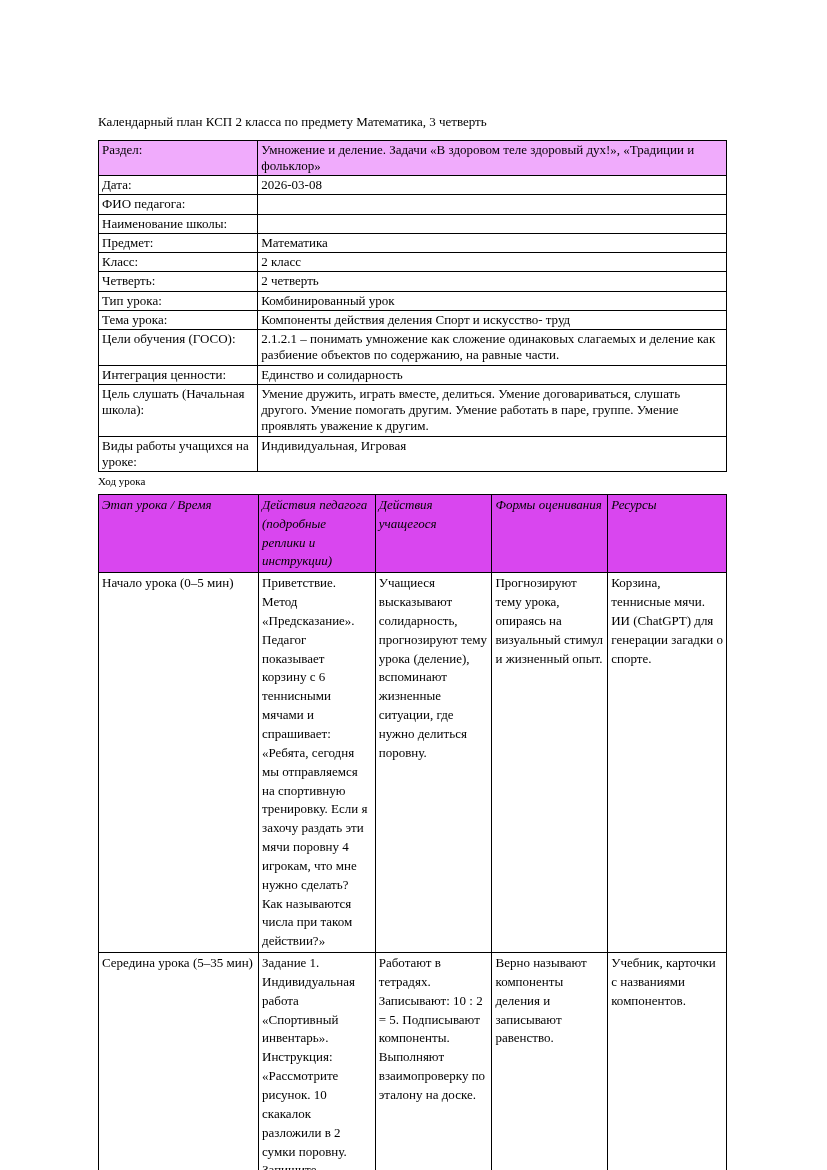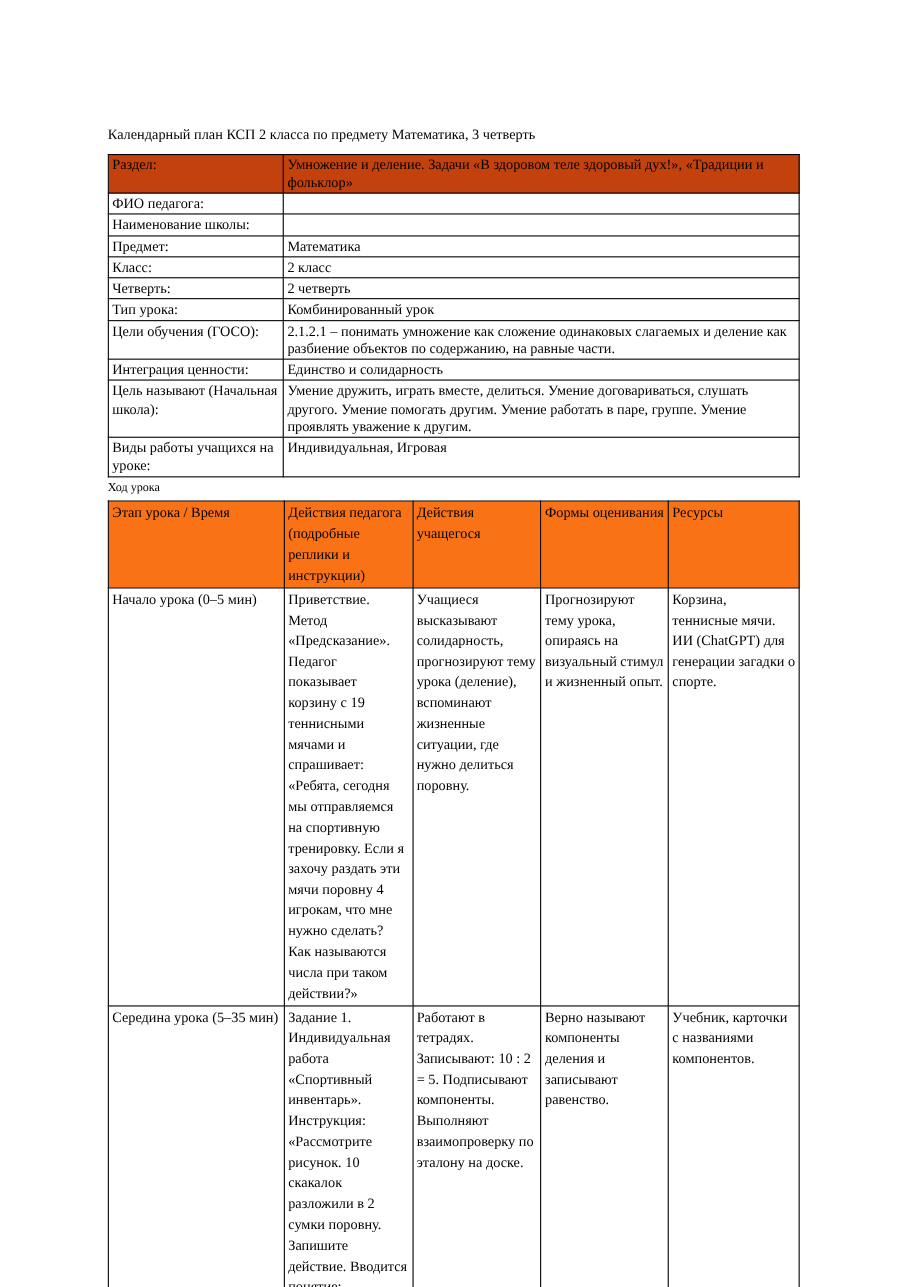--- a/index.html
+++ b/index.html
@@ -39,48 +39,52 @@
     padding: 1px 3px;
     font-weight: normal;
     text-align: left;
     word-wrap: break-word;
   }
   .info-table td {
     line-height: 1.25;
   }
   .info-table .col-label { width: 152px; }
   .info-table .col-value { width: 461px; }
-  .info-table tr.shaded td { background: #c2410c; }
+  .info-table tr.shaded td { background: #f0abfc; }
   .section-label {
     font-size: 11px;
     line-height: 1.25;
     margin: 3px 0 5px 0;
   }
   .lesson-table td, .lesson-table th {
     line-height: 1.45;
   }
-  .lesson-table thead th { background: #f97316; }
+  .lesson-table thead th { background: #d946ef; font-style: italic; }
   .lesson-table .col-stage    { width: 152px; }
   .lesson-table .col-teacher  { width: 109px; }
   .lesson-table .col-student  { width: 109px; }
   .lesson-table .col-assess   { width: 108px; }
   .lesson-table .col-resource { width: 111px; }
 </style>
 </head>
 <body>
 
 <div class="page">
 
   <p class="doc-title">Календарный план КСП 2 класса по предмету Математика, 3 четверть</p>
 
   <table class="info-table">
     <tbody>
       <tr class="shaded">
         <td class="col-label">Раздел:</td>
         <td class="col-value">Умножение и деление. Задачи «В здоровом теле здоровый дух!», «Традиции и фольклор»</td>
+      </tr>
+      <tr>
+        <td class="col-label">Дата:</td>
+        <td class="col-value">2026-03-08</td>
       </tr>
       <tr>
         <td class="col-label">ФИО педагога:</td>
         <td class="col-value"></td>
       </tr>
       <tr>
         <td class="col-label">Наименование школы:</td>
         <td class="col-value"></td>
       </tr>
       <tr>
@@ -93,29 +97,33 @@
       </tr>
       <tr>
         <td class="col-label">Четверть:</td>
         <td class="col-value">2 четверть</td>
       </tr>
       <tr>
         <td class="col-label">Тип урока:</td>
         <td class="col-value">Комбинированный урок</td>
       </tr>
       <tr>
+        <td class="col-label">Тема урока:</td>
+        <td class="col-value">Компоненты действия деления Спорт и искусство- труд</td>
+      </tr>
+      <tr>
         <td class="col-label">Цели обучения (ГОСО):</td>
         <td class="col-value">2.1.2.1 – понимать умножение как сложение одинаковых слагаемых и деление как разбиение объектов по содержанию, на равные части.</td>
       </tr>
       <tr>
         <td class="col-label">Интеграция ценности:</td>
         <td class="col-value">Единство и солидарность</td>
       </tr>
       <tr>
-        <td class="col-label">Цель называют (Начальная школа):</td>
+        <td class="col-label">Цель слушать (Начальная школа):</td>
         <td class="col-value">Умение дружить, играть вместе, делиться. Умение договариваться, слушать другого. Умение помогать другим. Умение работать в паре, группе. Умение проявлять уважение к другим.</td>
       </tr>
       <tr>
         <td class="col-label">Виды работы учащихся на уроке:</td>
         <td class="col-value">Индивидуальная, Игровая</td>
       </tr>
     </tbody>
   </table>
 
   <p class="section-label">Ход урока</p>
@@ -126,21 +134,21 @@
         <th class="col-stage">Этап урока / Время</th>
         <th class="col-teacher">Действия педагога (подробные реплики и инструкции)</th>
         <th class="col-student">Действия учащегося</th>
         <th class="col-assess">Формы оценивания</th>
         <th class="col-resource">Ресурсы</th>
       </tr>
     </thead>
     <tbody>
       <tr>
         <td class="col-stage">Начало урока (0–5 мин)</td>
-        <td class="col-teacher">Приветствие. Метод «Предсказание». Педагог показывает корзину с 19 теннисными мячами и спрашивает: «Ребята, сегодня мы отправляемся на спортивную тренировку. Если я захочу раздать эти мячи поровну 4 игрокам, что мне нужно сделать? Как называются числа при таком действии?»</td>
+        <td class="col-teacher">Приветствие. Метод «Предсказание». Педагог показывает корзину с 6 теннисными мячами и спрашивает: «Ребята, сегодня мы отправляемся на спортивную тренировку. Если я захочу раздать эти мячи поровну 4 игрокам, что мне нужно сделать? Как называются числа при таком действии?»</td>
         <td class="col-student">Учащиеся высказывают солидарность, прогнозируют тему урока (деление), вспоминают жизненные ситуации, где нужно делиться поровну.</td>
         <td class="col-assess">Прогнозируют тему урока, опираясь на визуальный стимул и жизненный опыт.</td>
         <td class="col-resource">Корзина, теннисные мячи. ИИ (ChatGPT) для генерации загадки о спорте.</td>
       </tr>
       <tr>
         <td class="col-stage">Середина урока (5–35 мин)</td>
         <td class="col-teacher">Задание 1. Индивидуальная работа «Спортивный инвентарь». Инструкция: «Рассмотрите рисунок. 10 скакалок разложили в 2 сумки поровну. Запишите действие. Вводится понятие:</td>
         <td class="col-student">Работают в тетрадях. Записывают: 10 : 2 = 5. Подписывают компоненты. Выполняют взаимопроверку по эталону на доске.</td>
         <td class="col-assess">Верно называют компоненты деления и записывают равенство.</td>
         <td class="col-resource">Учебник, карточки с названиями компонентов.</td>

